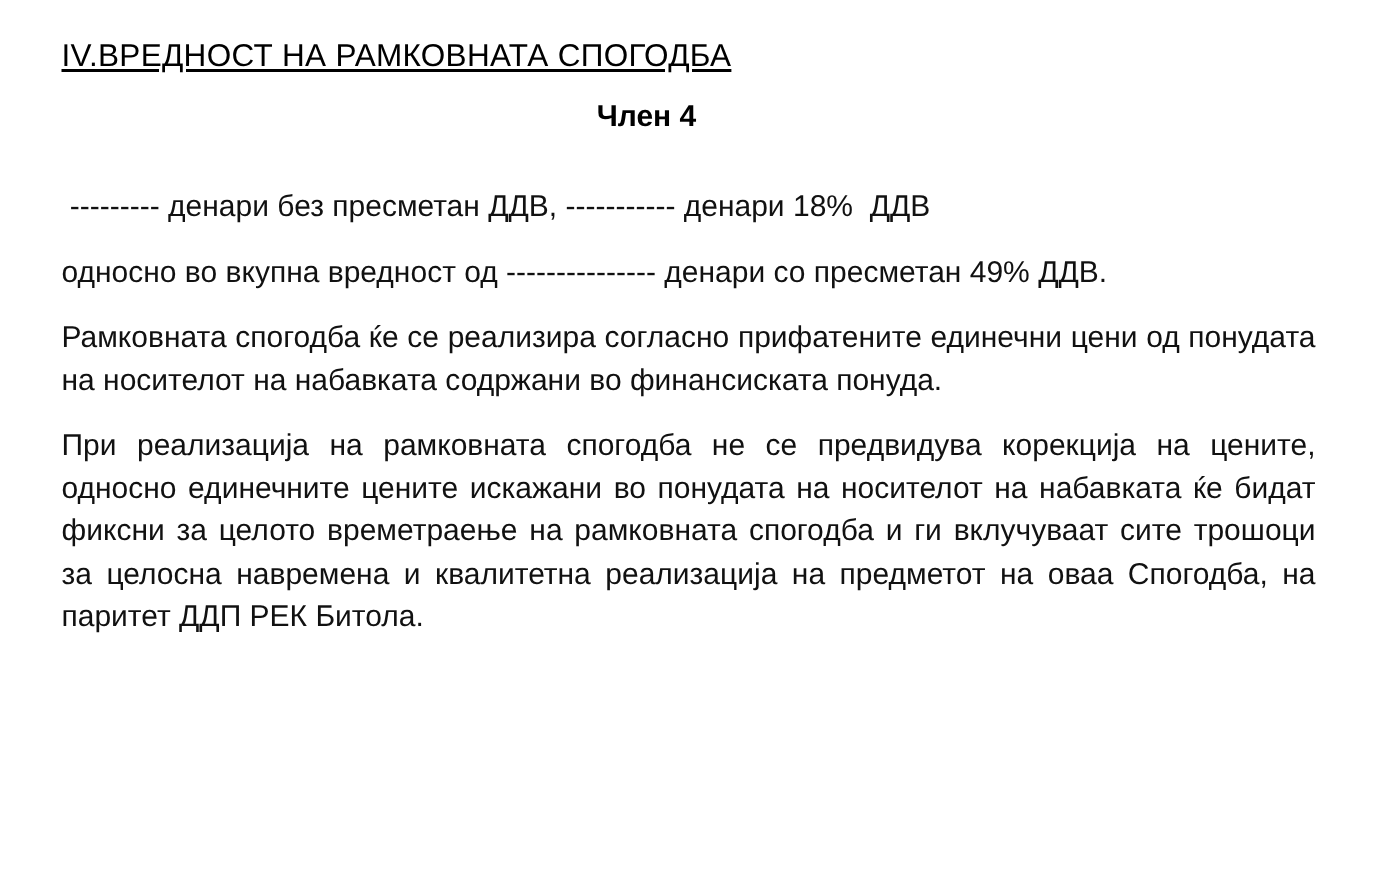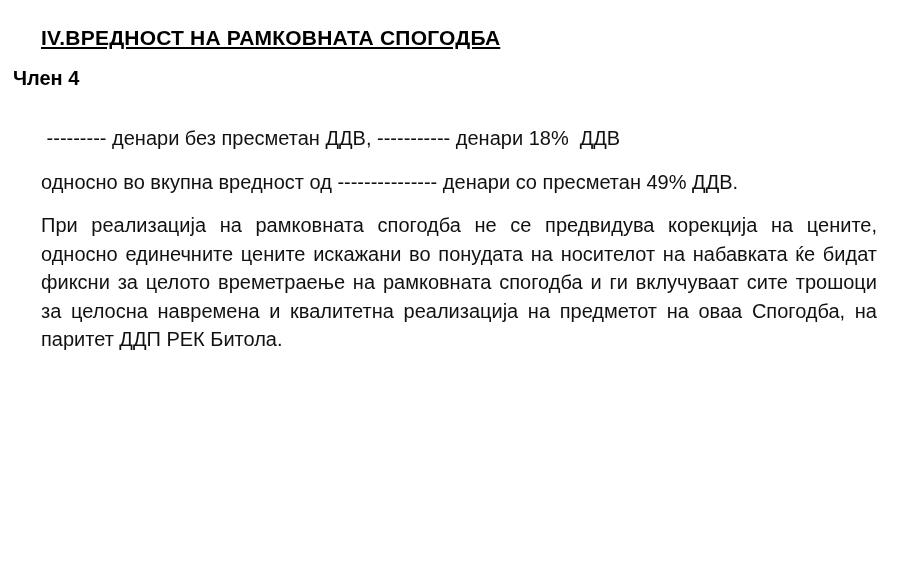--- a/index.html
+++ b/index.html
@@ -16,30 +16,31 @@
   }
   .page {
     padding: 24px 40px 0 41px;
     box-sizing: border-box;
     width: 917px;
     height: 582px;
     background: #ffffff;
   }
   .section-title {
     font-size: 21px;
-    font-weight: 700;
+    font-weight: 400;
     text-decoration: underline;
     letter-spacing: 0.2px;
     margin: 0 0 12px 0;
     line-height: 28px;
     color: #000000;
   }
   .article-heading {
     font-size: 20px;
     font-weight: 700;
+    text-align: center;
     position: relative;
     left: -28px;
     margin: 0 0 18px 0;
     line-height: 28px;
     color: #000000;
   }
   .para {
     font-size: 20px;
     line-height: 28.5px;
     text-align: justify;
@@ -60,16 +61,17 @@
   <h1 class="section-title">IV.ВРЕДНОСТ НА РАМКОВНАТА СПОГОДБА</h1>
 
   <h2 class="article-heading">Член 4</h2>
 
 
   <p class="para pre"> --------- денари без пресметан ДДВ, ----------- денари 18%  ДДВ</p>
 
   <p class="para">односно во вкупна вредност од --------------- денари со пресметан 49% ДДВ.</p>
 
 
+  <p class="para">Рамковната спогодба ќе се реализира согласно прифатените единечни цени од понудата на носителот на набавката содржани во финансиската понуда.</p>
 
   <p class="para">При реализација на рамковната спогодба не се предвидува корекција на цените, односно единечните цените искажани во понудата на носителот на набавката ќе бидат фиксни за целото времетраење на рамковната спогодба и ги вклучуваат сите трошоци за целосна навремена и квалитетна реализација на предметот на оваа Спогодба, на паритет ДДП РЕК Битола.</p>
 
 </div>
 
 </body></html>

